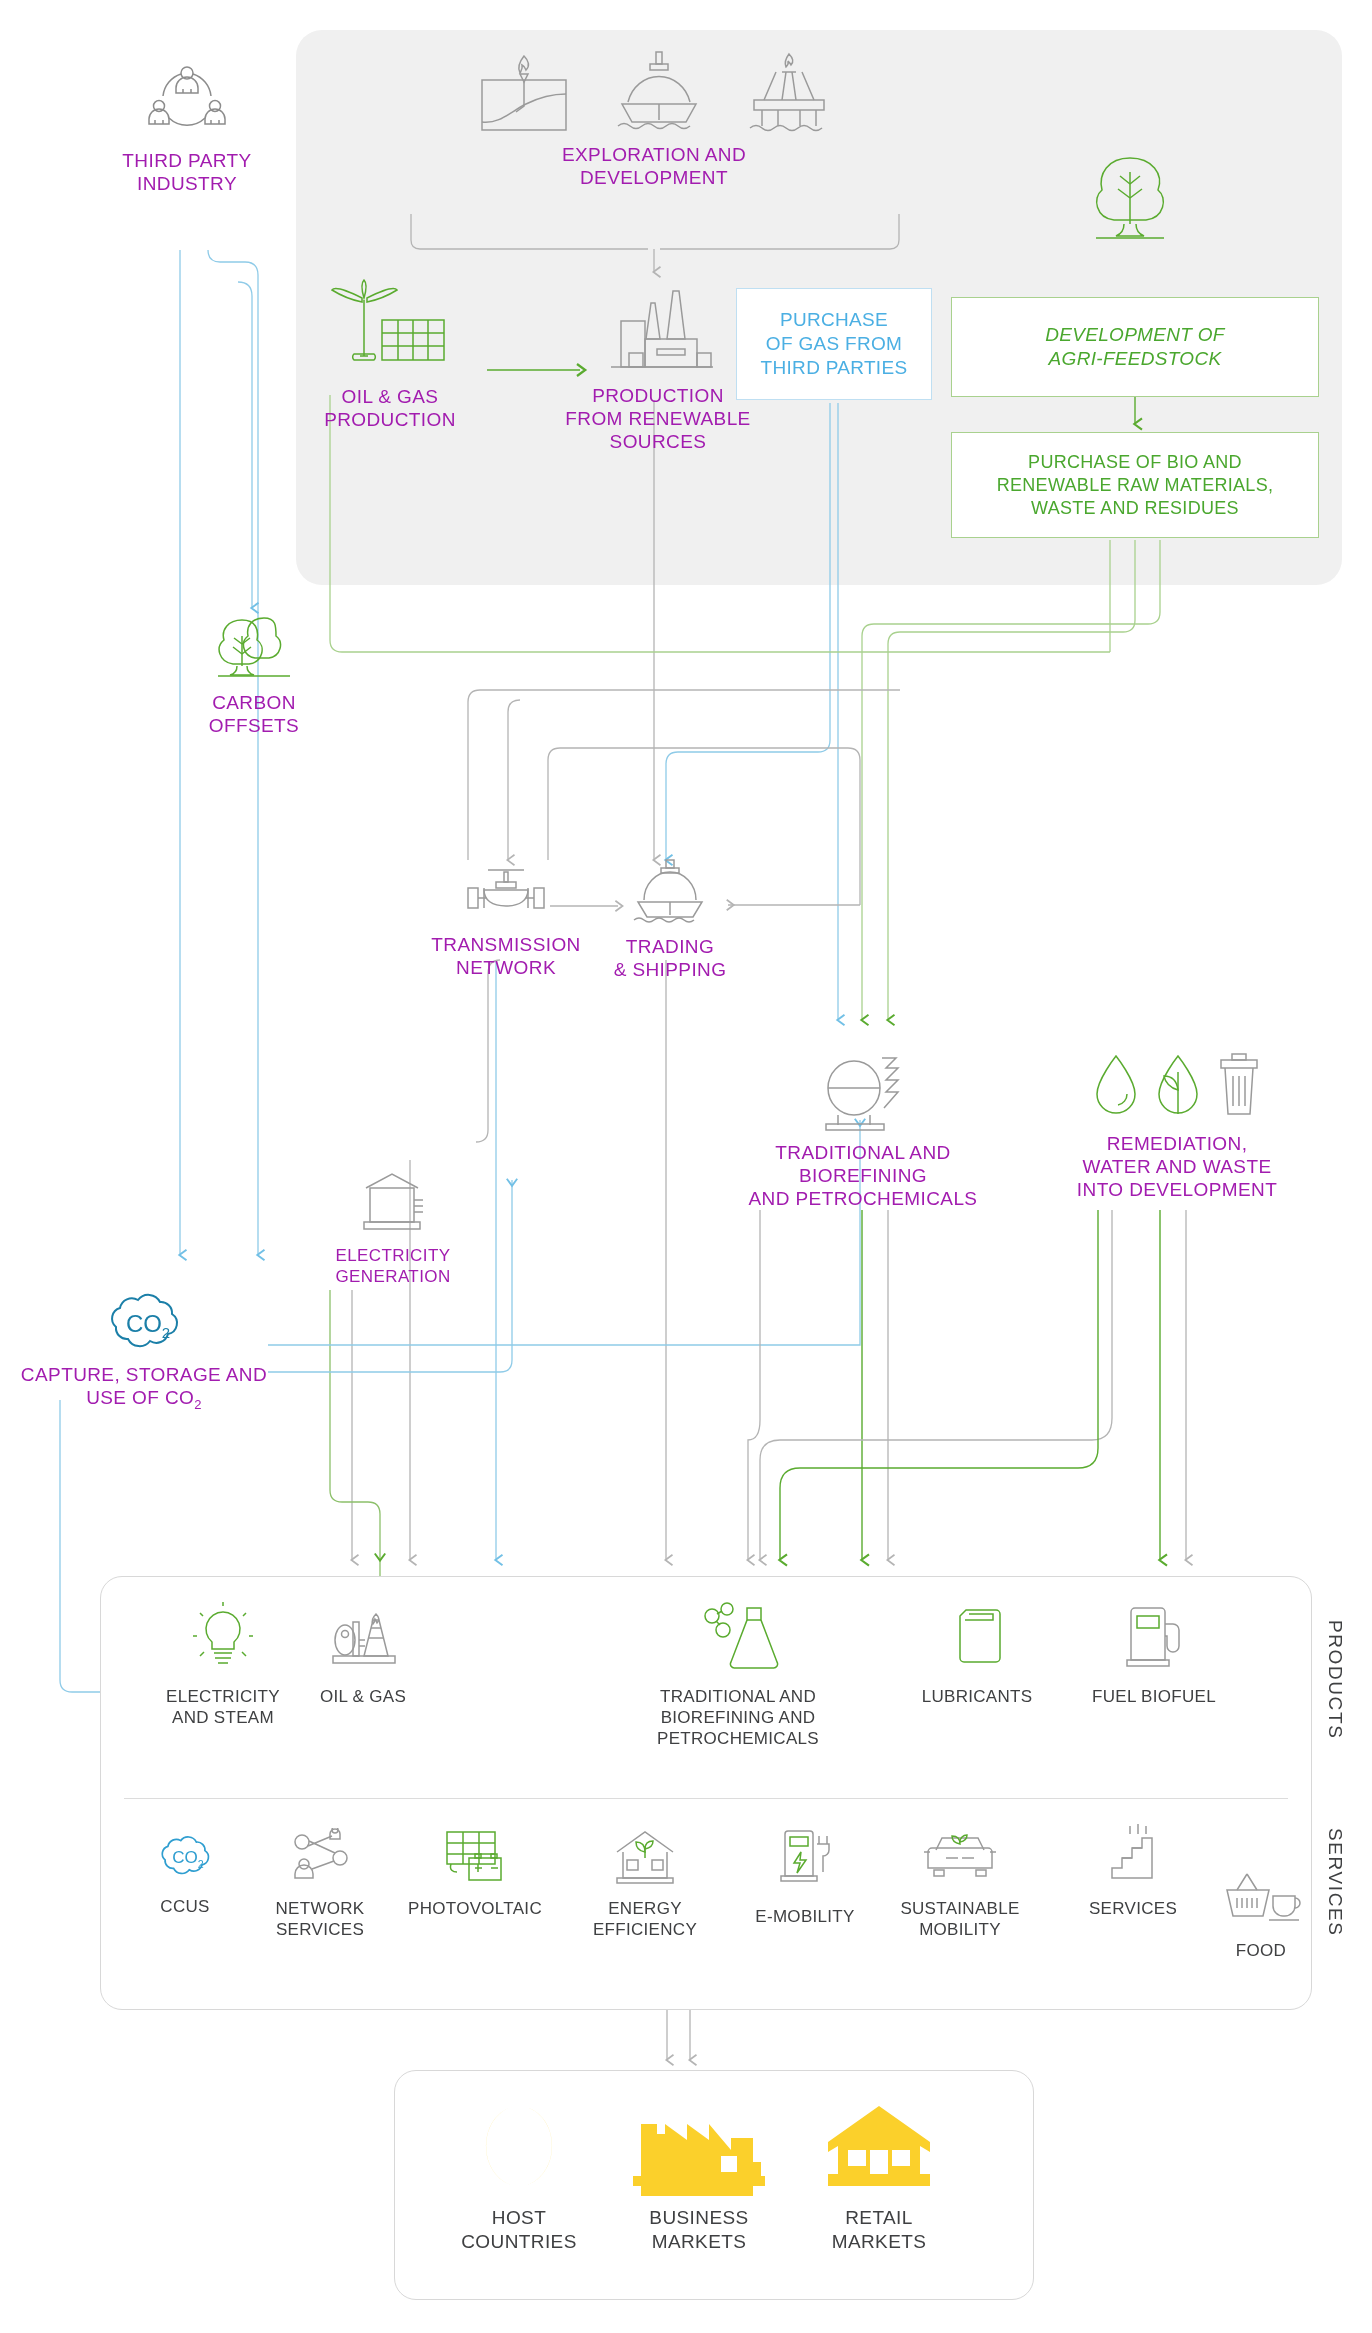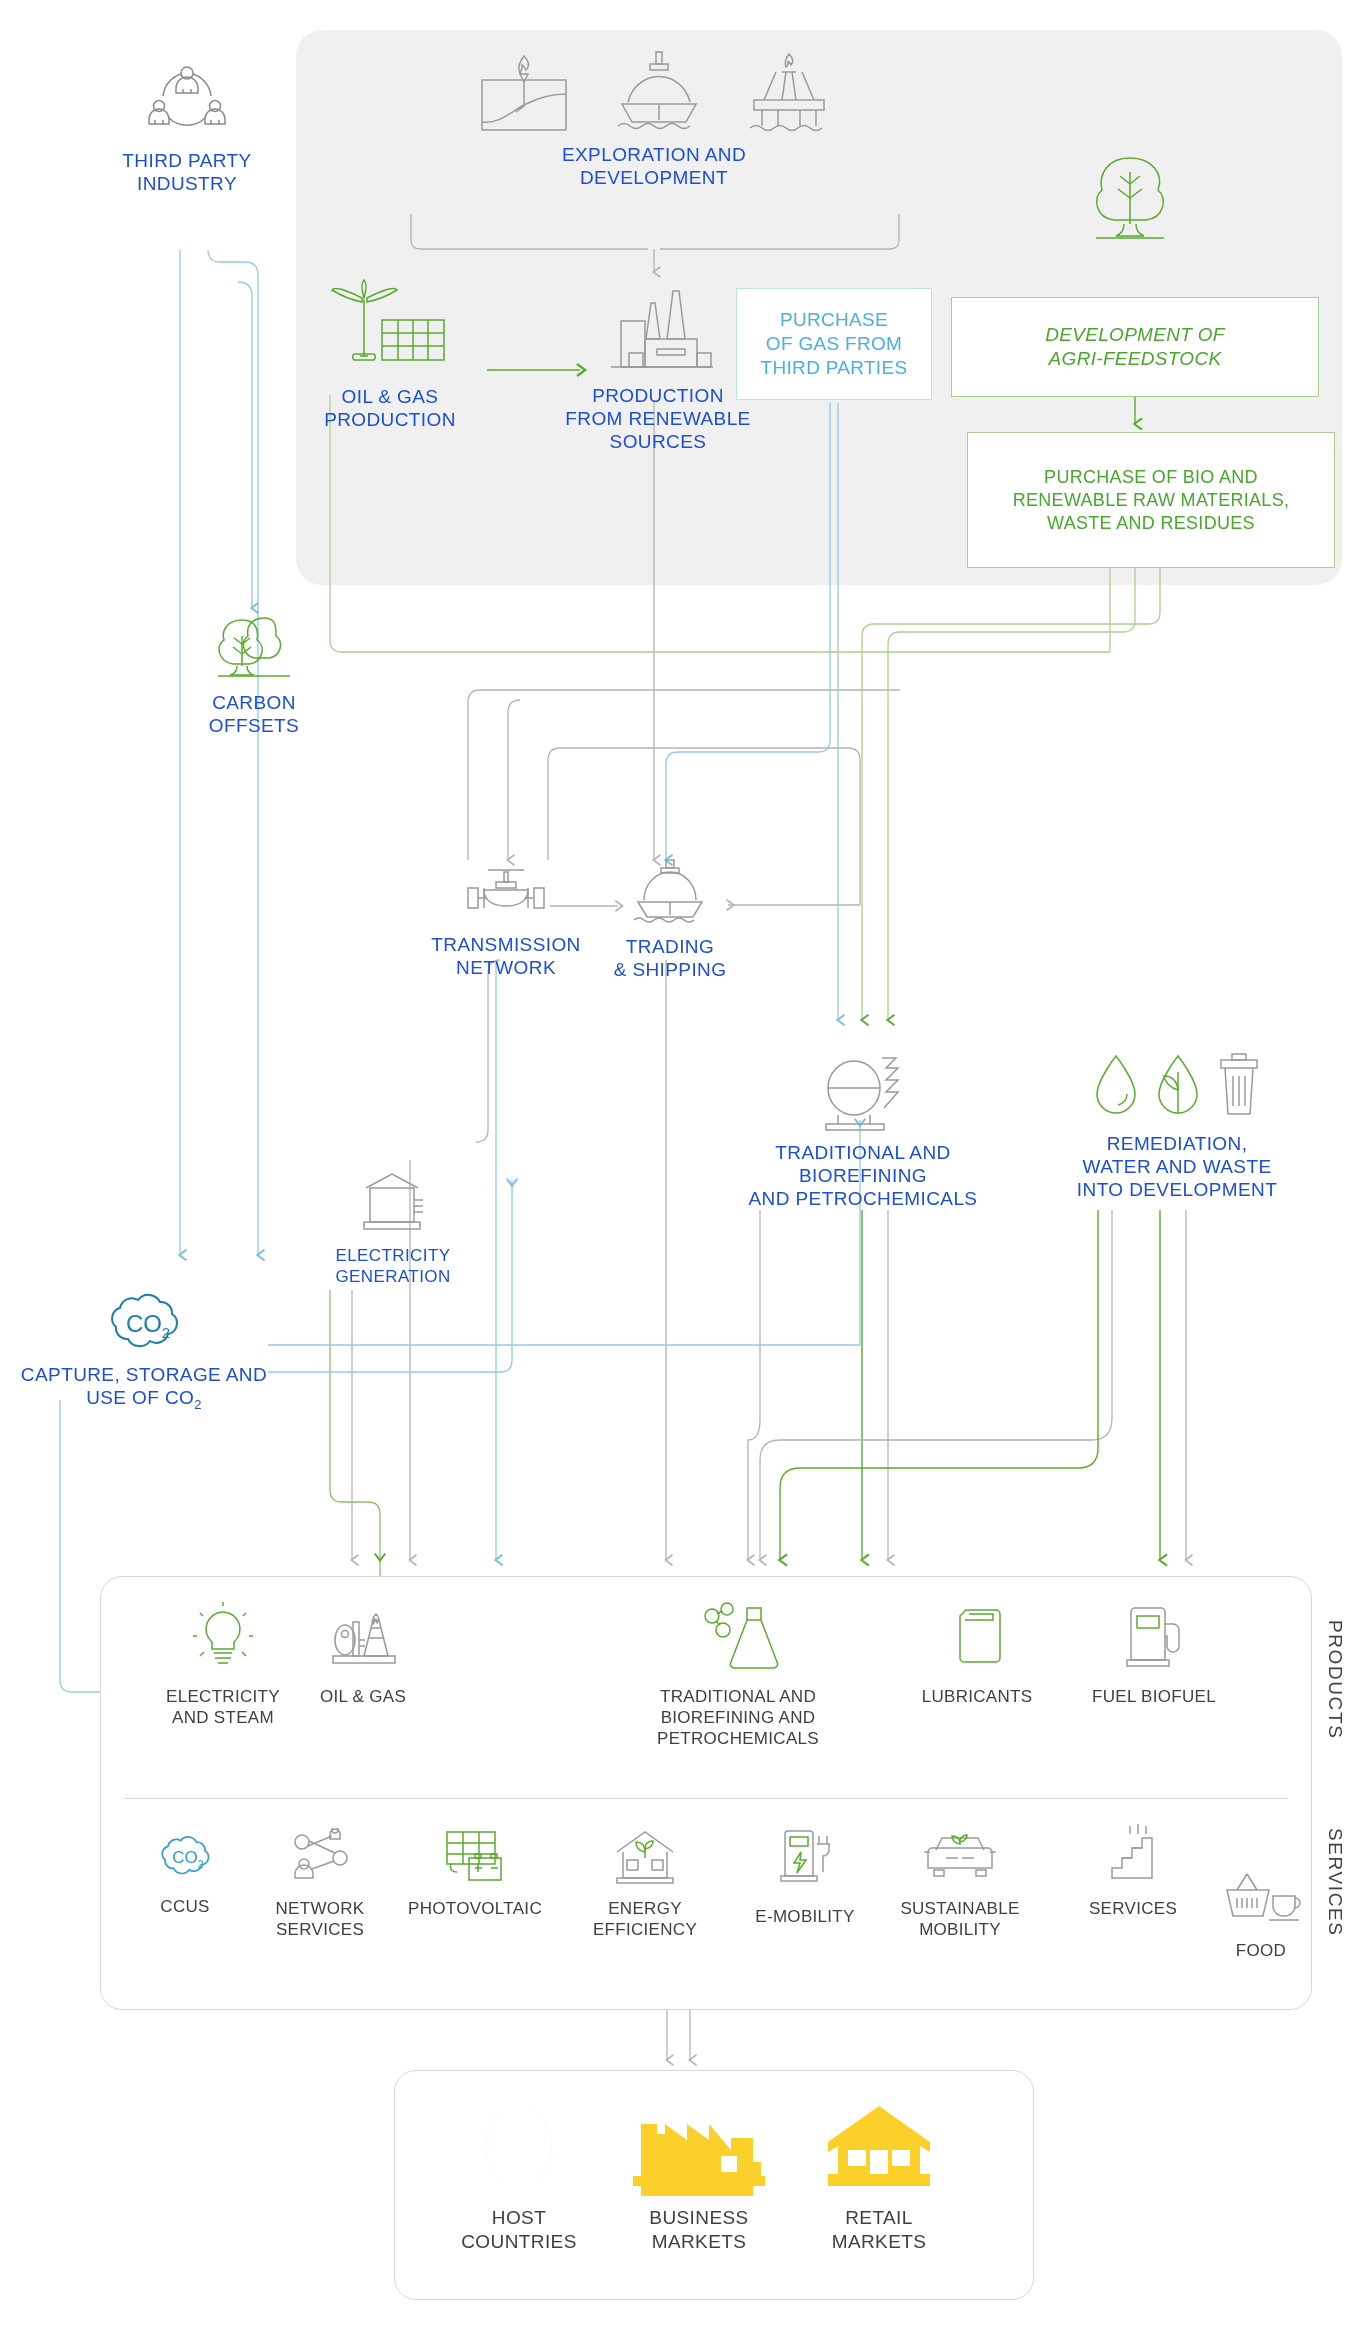--- a/index.html
+++ b/index.html
@@ -8,21 +8,21 @@
     width:1372px;height:2333px;position:relative;overflow:hidden;
     color:#3f4042;
   }
   #stage{position:absolute;left:0;top:0;width:1372px;height:2333px;}
   .svg-layer{position:absolute;left:0;top:0;width:1372px;height:2333px;pointer-events:none;}
 
   .node{position:absolute;text-align:center;}
   .node .icon{display:block;margin:0 auto;}
   .node .lbl{
     font-size:19px;line-height:23px;letter-spacing:.4px;
-    color:#1d4ed8;margin-top:7px;white-space:pre-line;font-weight:400;
+    color:#a21caf;margin-top:7px;white-space:pre-line;font-weight:400;
   }
   .lbl.sm{font-size:17px;line-height:21px;}
 
   .panel-grey{
     position:absolute;background:#f0f0f0;border-radius:26px;
   }
   .box{
     position:absolute;box-sizing:border-box;background:#ffffff;
     display:flex;align-items:center;justify-content:center;text-align:center;
   }
@@ -243,21 +243,21 @@
 
   <div class="box green" style="left:951px;top:297px;width:368px;height:100px;font-style:italic;">
     <div class="btxt">DEVELOPMENT OF
 AGRI-FEEDSTOCK</div>
   </div>
 
   <svg class="svg-layer" viewBox="0 0 1372 2333">
     <path d="M1135,397 L1135,424" fill="none" stroke="#5aab2f" stroke-width="1.4" marker-end="url(#agn)"></path>
   </svg>
 
-  <div class="box green" style="left:951px;top:432px;width:368px;height:136px;margin-left:16px;">
+  <div class="box green" style="left:951px;top:432px;width:368px;height:106px;">
     <div class="btxt" style="font-size:18px;line-height:23px;">PURCHASE OF BIO AND
 RENEWABLE RAW MATERIALS,
 WASTE AND RESIDUES</div>
   </div>
 
   <div class="node" style="left:178px;top:610px;width:152px;">
     <svg class="icon" width="88" height="74" viewBox="0 0 88 74" fill="none" stroke="#5aab2f" stroke-width="1.5">
       <path d="M54,8 C42,8 36,16 38,26 C30,32 33,46 45,48 h14 c12,-2 15,-16 7,-22 C66,16 66,8 54,8z"></path>
       <path d="M32,10 C18,10 11,20 14,30 C5,37 9,52 23,54 h16 c14,-2 17,-18 8,-24 C49,20 46,10 32,10z"></path>
       <path d="M32,26 v30"></path>

